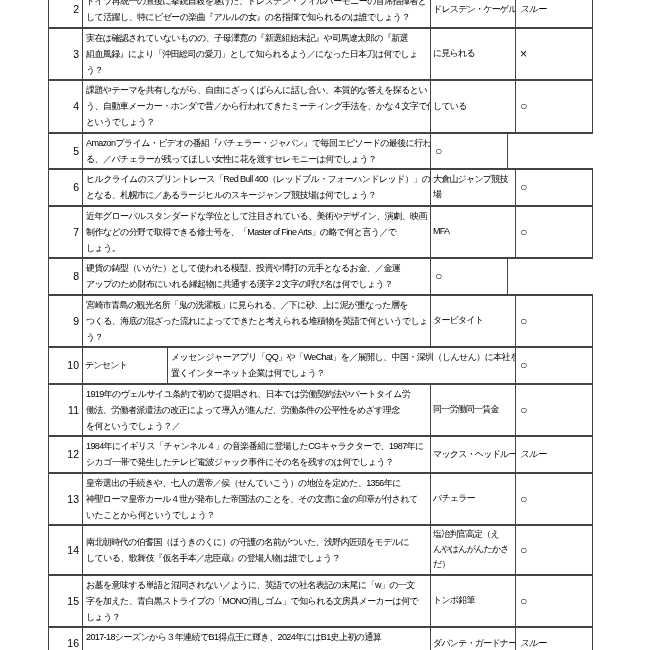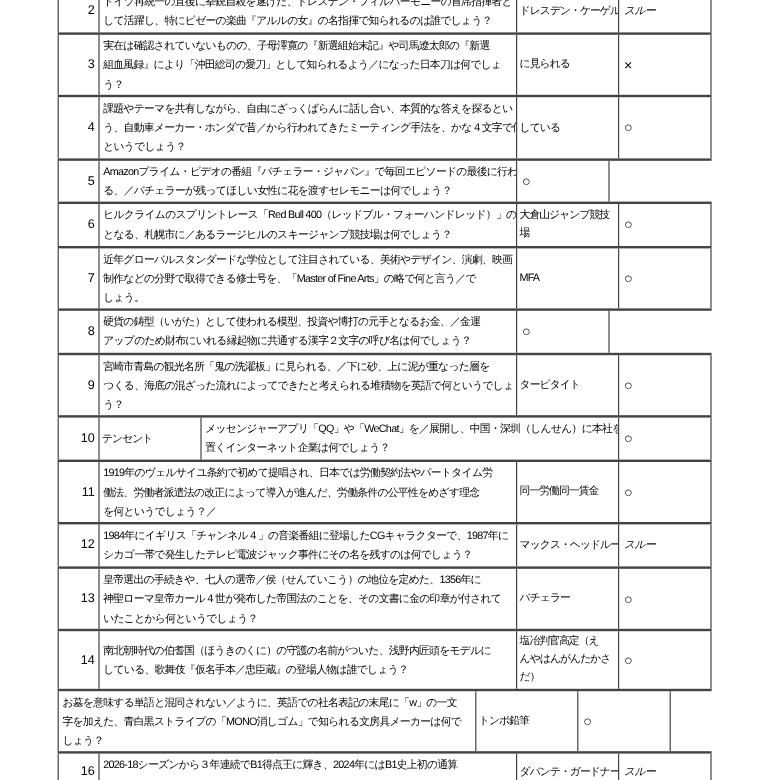--- a/index.html
+++ b/index.html
@@ -244,39 +244,42 @@
         <span class="pre">塩冶判官高定（え
 んやはんがんたかさ
 だ）</span>
       </div>
     <div class="cell cell-r">
         <span class="mark-sym">○</span>
       </div>
   </div>
 
   <div class="row">
+    <div class="cell cell-no">
+        <span class="pre">15</span>
+      </div>
     <div class="cell cell-q">
         <span class="pre">お墓を意味する単語と混同されない／ように、英語での社名表記の末尾に「w」の一文
 字を加えた、青白黒ストライプの「MONO消しゴム」で知られる文房具メーカーは何で
 しょう？</span>
       </div>
     <div class="cell cell-a">
         <span class="pre">トンボ鉛筆</span>
       </div>
     <div class="cell cell-r">
         <span class="mark-sym">○</span>
       </div>
   </div>
 
   <div class="row row--cut">
     <div class="cell cell-no">
         <span class="pre">16</span>
       </div>
     <div class="cell cell-q">
-        <span class="pre">2026-18シーズンから３年連続でB1得点王に輝き、2024年にはB1史上初の通算</span>
+        <span class="pre">2017-18シーズンから３年連続でB1得点王に輝き、2024年にはB1史上初の通算</span>
       </div>
     <div class="cell cell-a">
         <span class="pre">ダバンテ・ガードナー</span>
       </div>
     <div class="cell cell-r">
         <span class="mark-text">スルー</span>
       </div>
   </div>
 
 </div>

